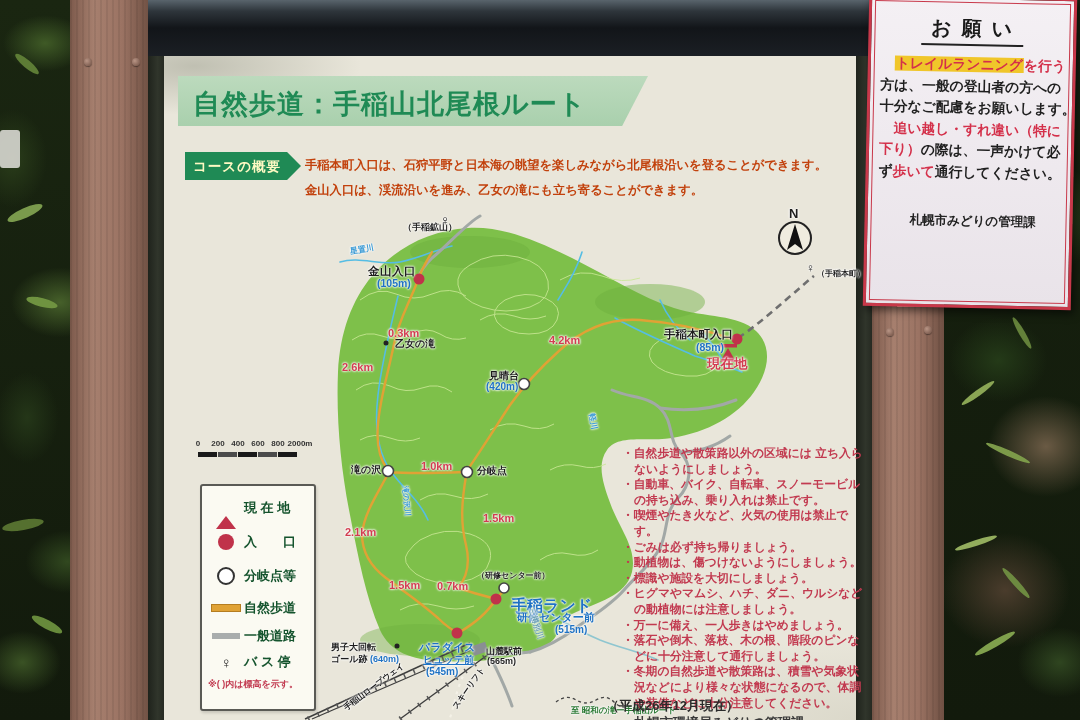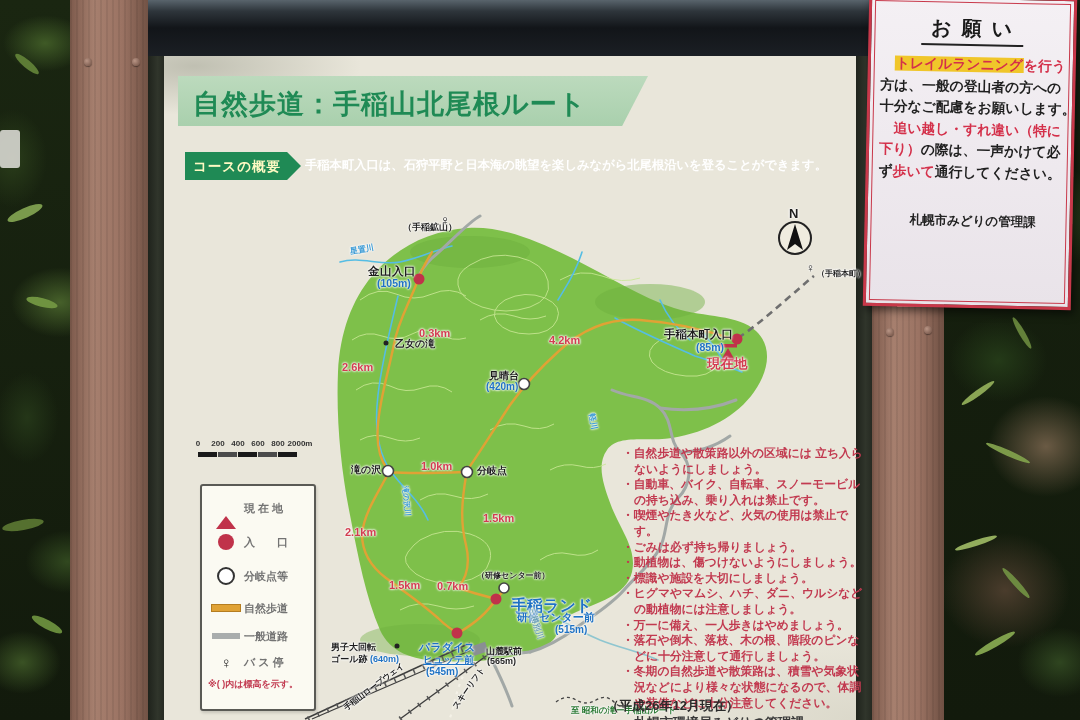--- a/index.html
+++ b/index.html
@@ -44,39 +44,39 @@
     radial-gradient(300px 120px at 100% 100%, rgba(120,120,90,.12), transparent 70%);}
   #title-band{position:absolute;left:178px;top:76px;width:470px;height:50px;
     background:linear-gradient(#bcdabd,#a9d0ad);
     clip-path:polygon(0 0,100% 0,94.5% 100%,0 100%);}
   #title-text{position:absolute;left:193px;top:86px;font-size:27px;font-weight:bold;
     color:#1f8a55;letter-spacing:1px;white-space:nowrap;}
   #overview-badge{position:absolute;left:185px;top:152px;width:116px;height:28px;
     background:#1f8a55;color:#fef9c3;
     clip-path:polygon(0 0,88% 0,100% 50%,88% 100%,0 100%);}
   #overview-badge span{position:absolute;left:8px;top:6px;font-size:13.5px;font-weight:bold;letter-spacing:1px;}
-  .ov-line{position:absolute;left:305px;width:520px;font-size:12.3px;font-weight:bold;color:#ffffff;white-space:nowrap;}
+  .ov-line{position:absolute;left:305px;width:520px;font-size:12.3px;font-weight:bold;color:#c2410c;white-space:nowrap;}
   
   .ml{position:absolute;font-weight:bold;color:#1d1d1d;white-space:nowrap;
     text-shadow:0 0 2px #fff,0 0 2px #fff,0 0 3px #fff;}
   .red{color:#d23c50;}
   .blue{color:#1f72c4;}
   .green{color:#2c7a35;}
   .riv{color:#3a9ad4;font-weight:bold;}
   
   #scale{position:absolute;left:196px;top:439px;width:110px;}
   #scale .tick{position:absolute;top:0;font-size:8px;font-weight:bold;color:#333;transform:translateX(-50%);}
   #scale-bar{position:absolute;left:2px;top:13px;width:100px;height:5px;background:#111;display:flex;}
   #scale-bar i{flex:1;border-right:1px solid #e9e6da;background:#1a1a1a;}
   #scale-bar i:nth-child(even){background:#4c4c4c;}
   #legend{position:absolute;left:200px;top:484px;width:112px;height:223px;
     background:#fbfaf2;border:2px solid #5a5a55;border-radius:3px;box-shadow:1px 2px 3px rgba(0,0,0,.15);}
   .leg-row{position:absolute;left:6px;width:100px;height:24px;display:flex;align-items:center;}
   .leg-icon{width:36px;display:flex;justify-content:center;align-items:center;flex:none;}
-  .leg-label{font-size:11px;font-weight:bold;color:#737373;white-space:nowrap;}
+  .leg-label{font-size:13px;font-weight:bold;color:#14532d;white-space:nowrap;}
   .flag-bar{width:24px;height:4px;background:#c0324a;margin-bottom:1px;}
   .flag-tri{width:0;height:0;border-left:10px solid transparent;border-right:10px solid transparent;border-bottom:13px solid #c0324a;margin:0 auto;}
   .dot-red{width:16px;height:16px;border-radius:50%;background:#c0324a;}
   .dot-white{width:14px;height:14px;border-radius:50%;background:#fff;border:2px solid #333;}
   .bar-orange{width:28px;height:6px;background:#e0a235;border:1px solid #b57d20;}
   .bar-gray{width:28px;height:6px;background:#a9adad;}
   .leg-bus{font-size:15px;font-weight:bold;color:#222;}
   #legend-note{position:absolute;left:6px;top:192px;font-size:9px;font-weight:bold;color:#c23a50;white-space:nowrap;}
   
   #rules{position:absolute;left:622px;top:446px;width:242px;}
@@ -134,20 +134,21 @@
 
   <div id="board"></div>
 
   <div id="title-band"></div>
   <div id="title-text">自然歩道：手稲山北尾根ルート</div>
 
   <div id="overview-badge">
     <span>コースの概要</span>
   </div>
   <div class="ov-line" style="top:157px;">手稲本町入口は、石狩平野と日本海の眺望を楽しみながら北尾根沿いを登ることができます。</div>
+  <div class="ov-line" style="top:182px;">金山入口は、渓流沿いを進み、乙女の滝にも立ち寄ることができます。</div>
 
   <svg width="1080" height="720" viewBox="0 0 1080 720">
 
     <path fill="#7ec04a" d="M468 228 C430 230 395 248 372 276 C352 300 340 332 338 372
       C336 420 341 470 350 515 C358 556 366 598 380 630 C390 652 412 660 440 661
       C480 663 525 658 548 644 C562 636 556 622 572 614 C598 602 626 596 632 572
       C637 550 622 532 612 508 C602 482 597 464 607 450 C618 434 646 442 672 438
       C708 432 737 416 754 392 C770 369 772 346 756 331 C738 314 706 318 674 308
       C640 297 610 277 572 258 C535 240 502 226 468 228 Z"></path>
     <ellipse cx="470" cy="252" rx="60" ry="16" fill="#6db03e" opacity="0.5"></ellipse>
@@ -236,21 +237,21 @@
       <circle cx="795" cy="238" r="16" fill="#efecdf" stroke="#222" stroke-width="2"></circle>
       <polygon points="795,224 787,250 795,244 803,250" fill="#111"></polygon>
     </g>
   </svg>
 
   <div class="ml riv" style="left:350px;top:244px;font-size:8px;transform:rotate(-10deg);">星置川</div>
   <div class="ml" style="left:403px;top:221px;font-size:9px;">（手稲鉱山）</div>
   <div class="ml" style="left:440px;top:212px;font-size:14px;">♀</div>
   <div class="ml" style="left:368px;top:264px;font-size:11.5px;letter-spacing:.5px;">金山入口</div>
   <div class="ml blue" style="left:377px;top:277px;font-size:10.5px;">(105m)</div>
-  <div class="ml red" style="left:403px;top:327px;font-size:11px;padding-left:16px;">0.3km</div>
+  <div class="ml red" style="left:388px;top:327px;font-size:11px;">0.3km</div>
   <div class="ml" style="left:395px;top:337px;font-size:10px;">乙女の滝</div>
   <div class="ml red" style="left:342px;top:361px;font-size:11px;">2.6km</div>
   <div class="ml red" style="left:549px;top:334px;font-size:11px;">4.2km</div>
   <div class="ml" style="left:489px;top:369px;font-size:10px;">見晴台</div>
   <div class="ml blue" style="left:486px;top:381px;font-size:10px;">(420m)</div>
   <div class="ml" style="left:664px;top:327px;font-size:11.5px;">手稲本町入口</div>
   <div class="ml blue" style="left:696px;top:341px;font-size:10.5px;">(85m)</div>
   <div class="ml red" style="left:707px;top:355px;font-size:13.5px;">現在地</div>
   <div class="ml" style="left:806px;top:261px;font-size:12px;">♀</div>
   <div class="ml" style="left:817px;top:268px;font-size:8px;">（手稲本町）</div>

